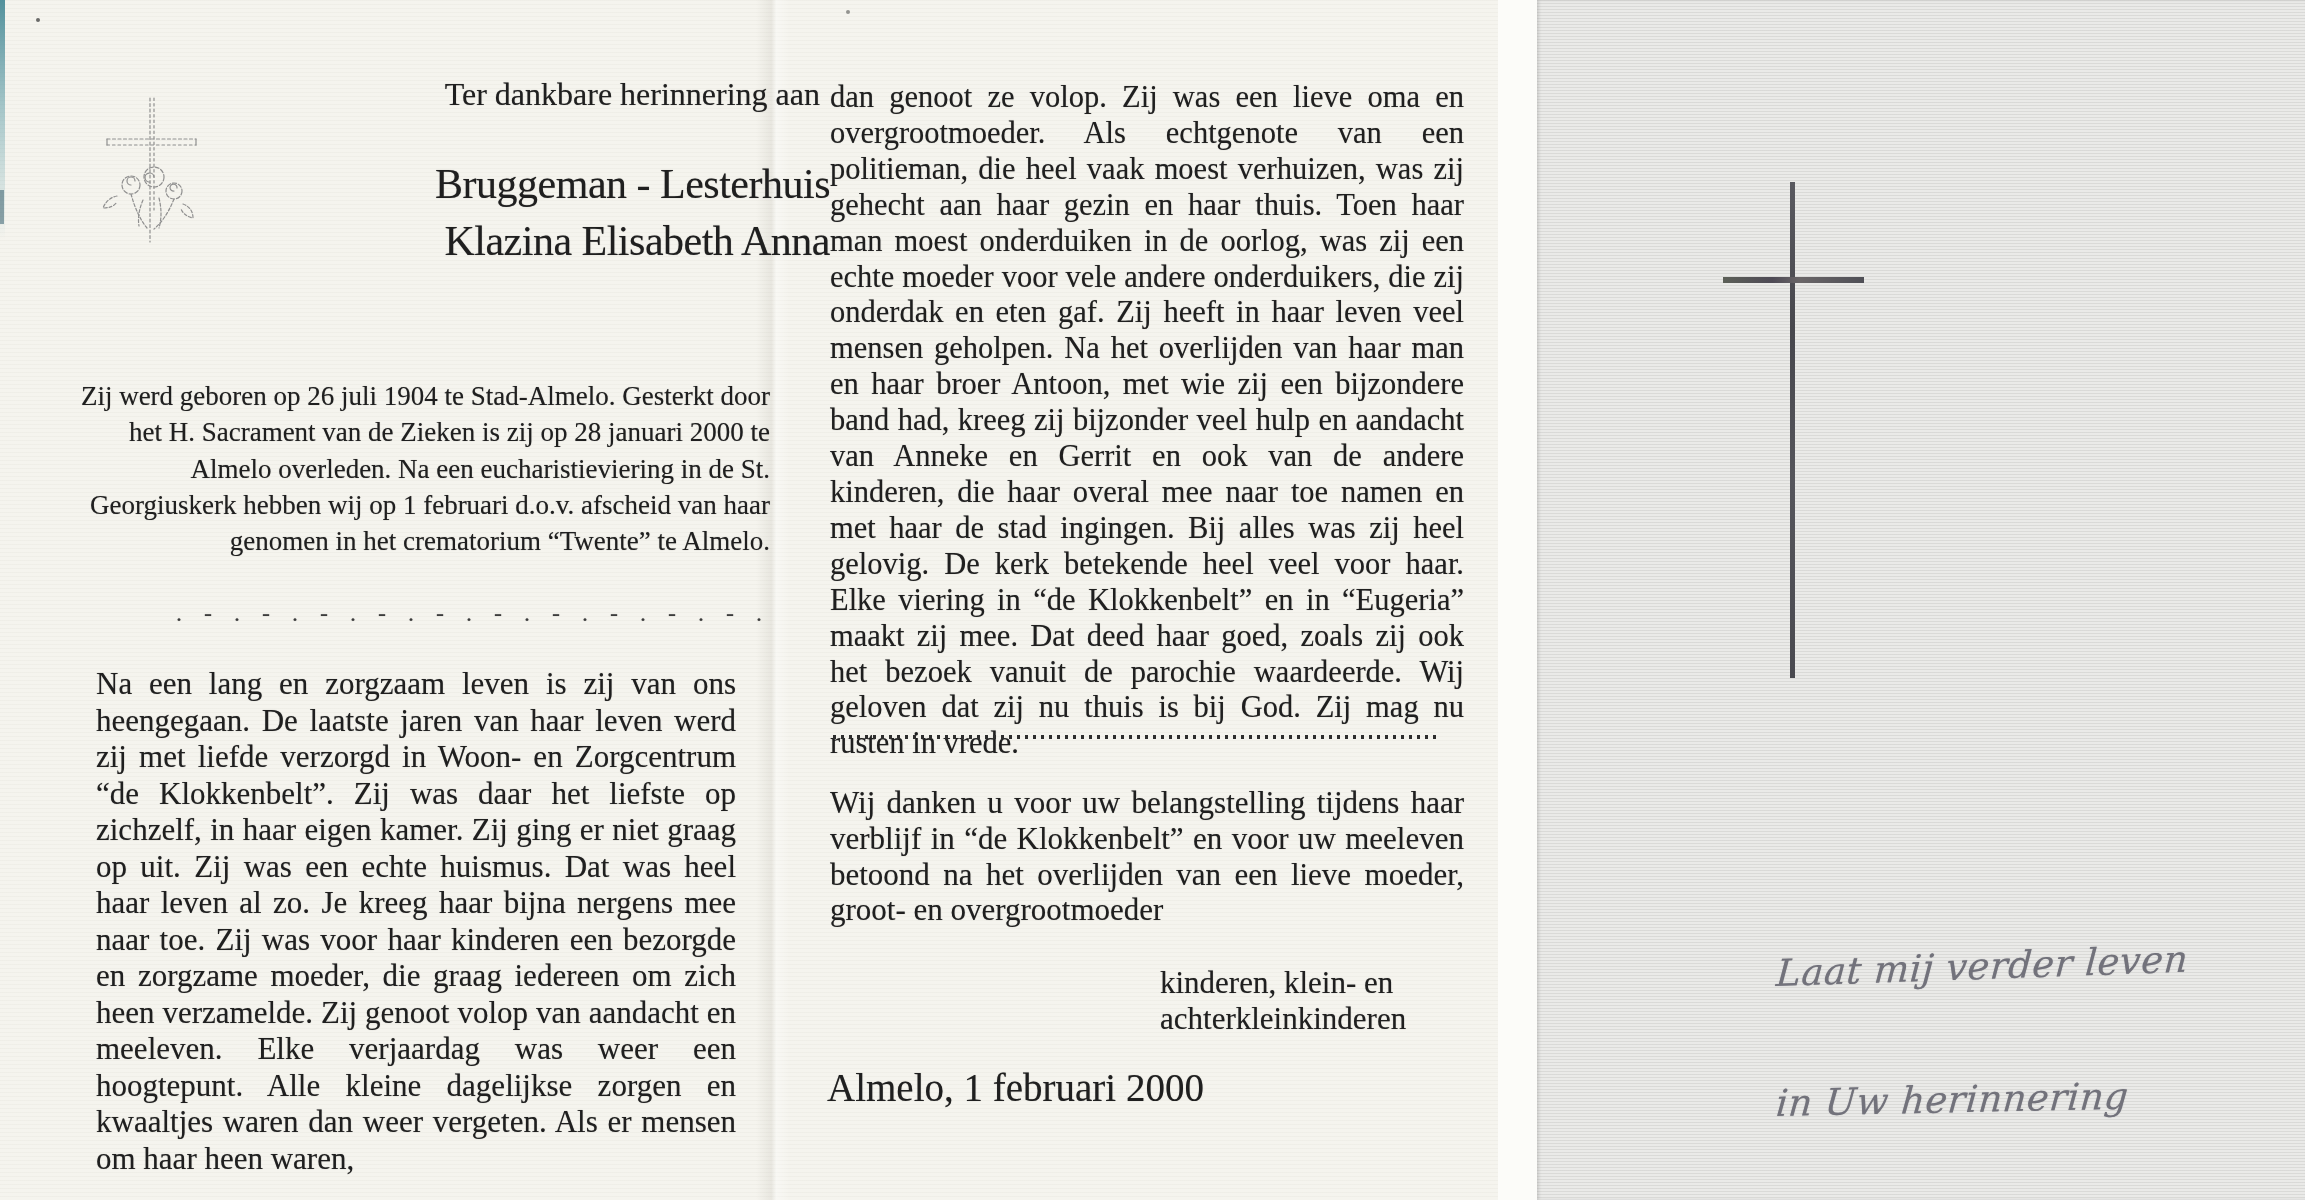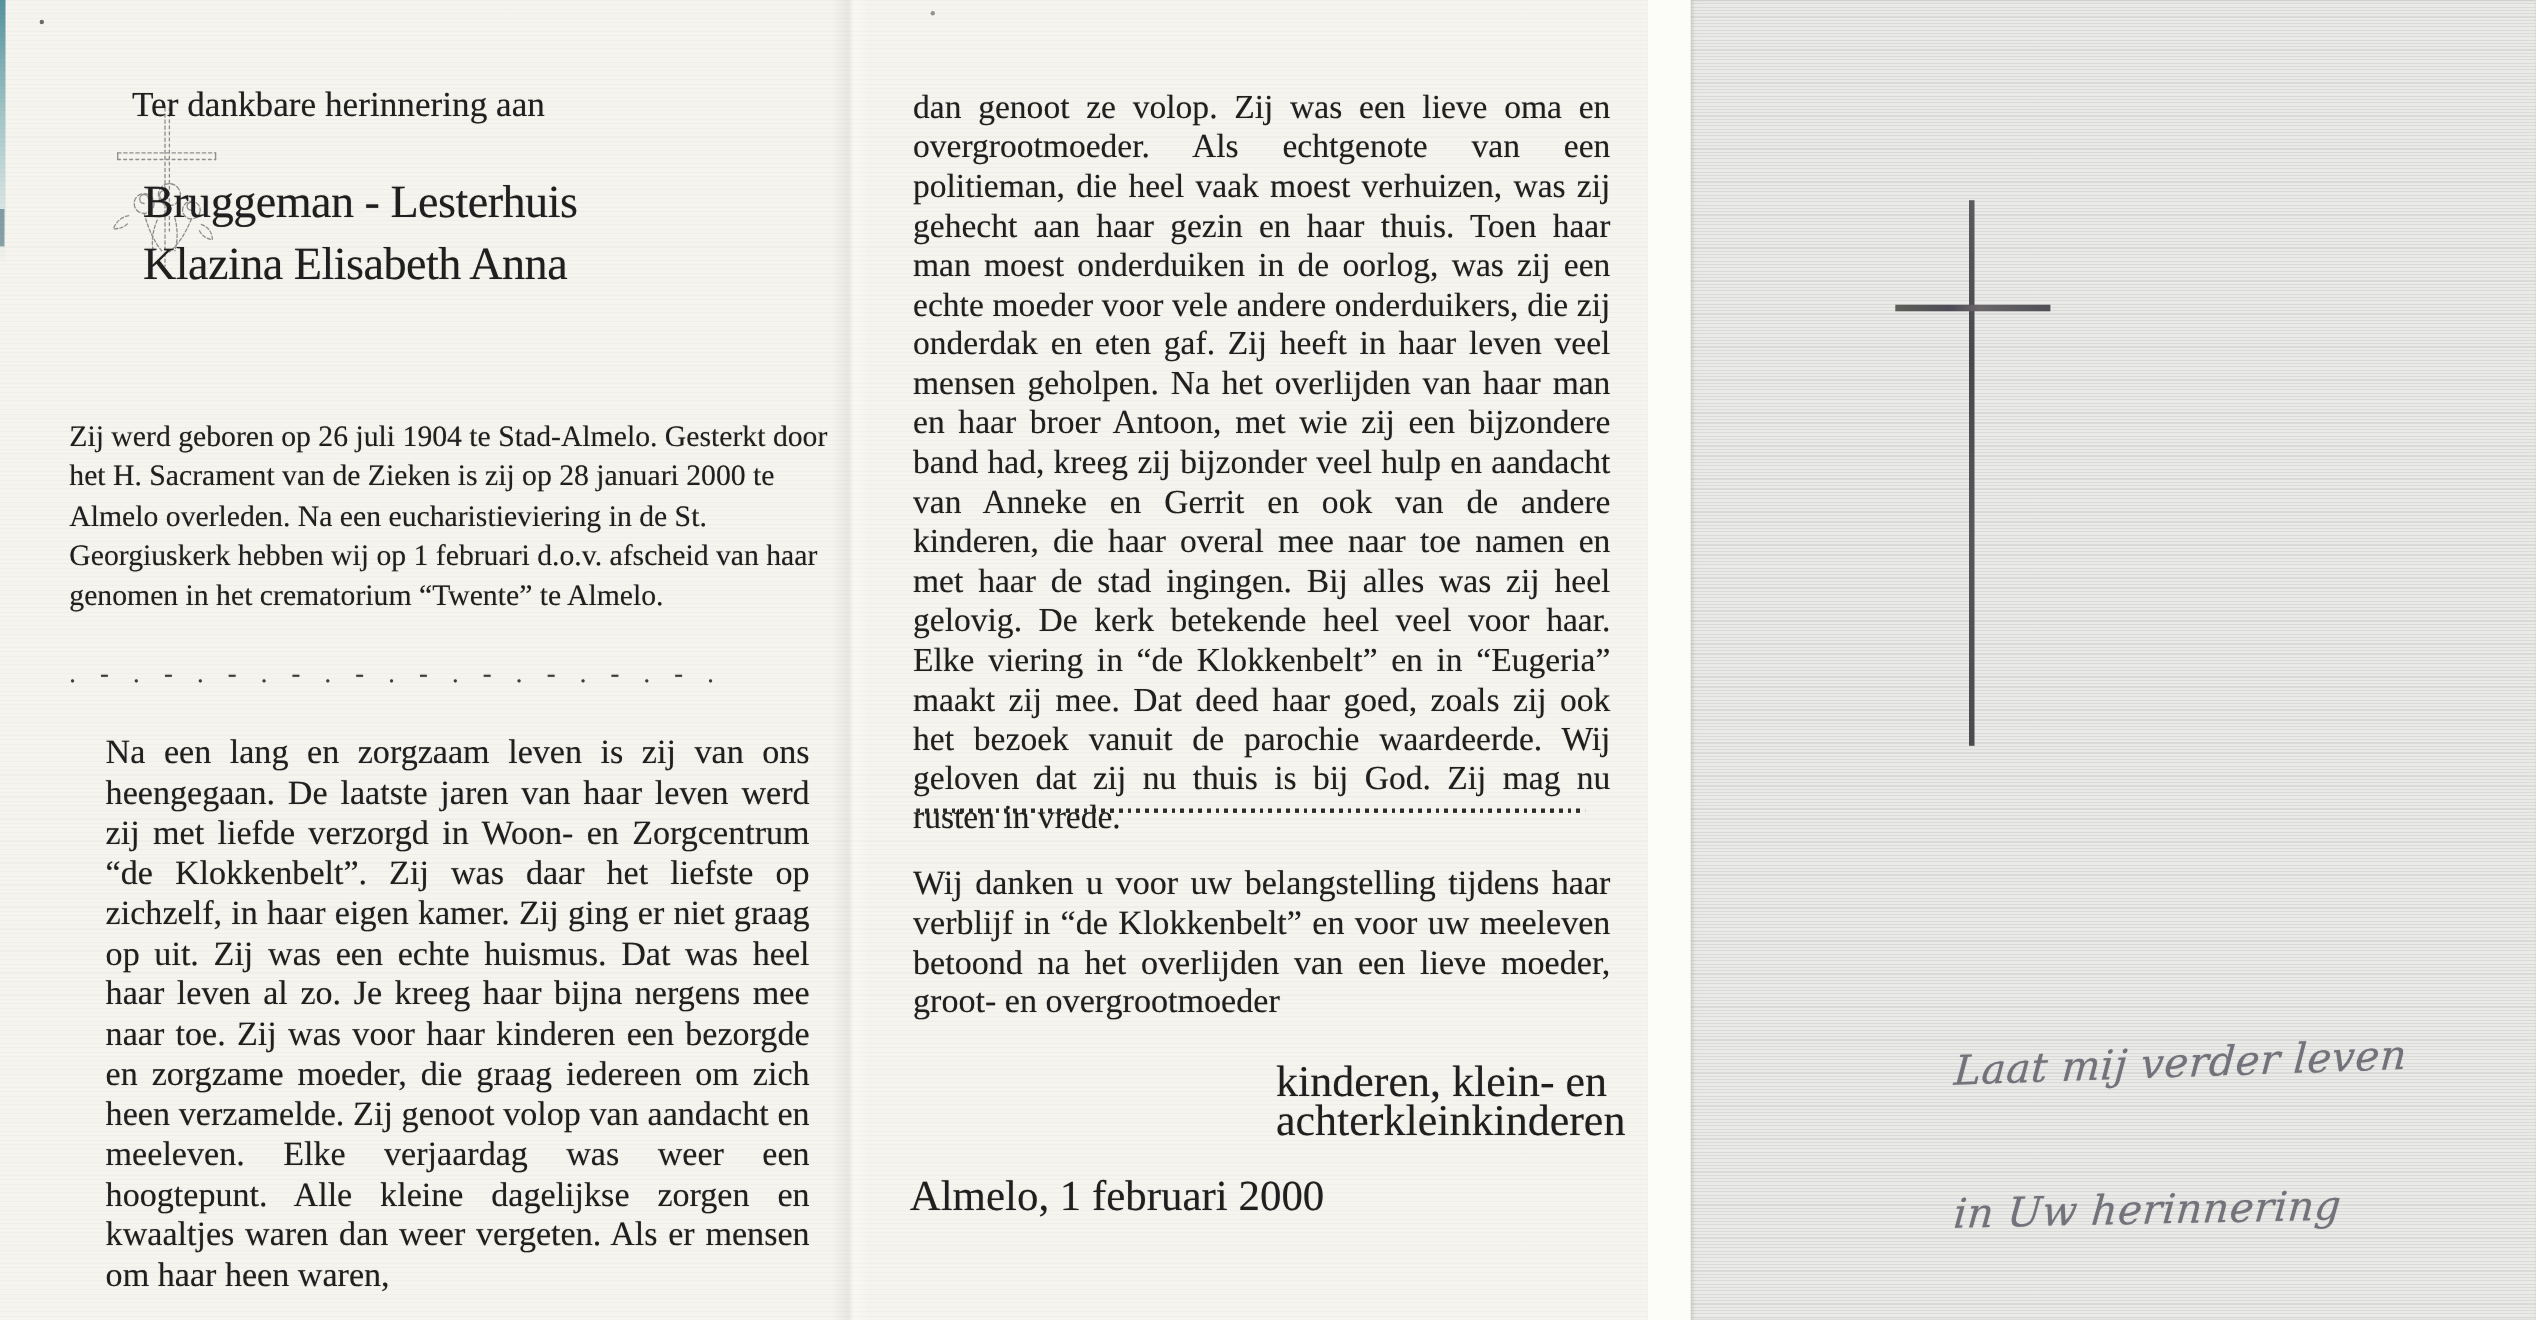--- a/index.html
+++ b/index.html
@@ -28,35 +28,35 @@
     position:absolute;left:1537px;top:0;width:768px;height:1200px;
     background-color:#eaeae8;
     background-image:repeating-linear-gradient(180deg, rgba(138,138,134,0.17) 0 1px, rgba(0,0,0,0) 1px 3px);
     box-shadow:inset 2px 0 3px rgba(120,120,118,0.25);
   }
   
   .t{
     position:absolute;
     text-shadow:0 0 0.8px rgba(25,25,25,0.45);
   }
-  .centered{text-align:left;}
+  .centered{text-align:right;}
   .justified{text-align:justify;}
   .dedication{left:120px;top:74px;width:700px;font-size:32px;line-height:40px;}
   .name{left:130px;top:156px;width:700px;font-size:42px;line-height:57px;letter-spacing:-0.5px;}
   .relation{left:60px;top:301px;width:700px;font-size:31px;line-height:38px;font-weight:bold;}
   .life-dates{left:63px;top:378px;width:707px;font-size:27px;line-height:36.3px;}
   .dash-divider{left:63px;top:600px;width:707px;font-size:24px;letter-spacing:8px;color:#3c3c3c;}
   .memorial-1{left:96px;top:666px;width:640px;font-size:31px;line-height:36.5px;}
   .memorial-2{left:830px;top:80px;width:634px;font-size:30.5px;line-height:35.9px;}
   .dotted-divider{
     position:absolute;left:833px;top:735px;width:608px;height:4px;
     background-image:repeating-linear-gradient(90deg,#2d2d2d 0 3.5px, rgba(0,0,0,0) 3.5px 8px);
   }
   .thanks{left:830px;top:785px;width:634px;font-size:31px;line-height:35.8px;}
-  .signature{left:1160px;top:965px;width:420px;font-size:40px;line-height:36px;}
+  .signature{left:1160px;top:965px;width:420px;font-size:31px;line-height:36px;}
   .dateline{left:827px;top:1065px;width:500px;font-size:39px;}
   
   .cross-v{
     position:absolute;left:1790px;top:182px;width:5px;height:496px;
     background:linear-gradient(180deg,#5a5a60 0%,#47474d 30%,#56565c 60%,#4a4a50 100%);
     filter:blur(0.4px);
   }
   .cross-h{
     position:absolute;left:1723px;top:277px;width:141px;height:6px;
     background:linear-gradient(90deg,#5c6058 0%,#4e4a55 35%,#6a6668 55%,#4f4f56 100%);

